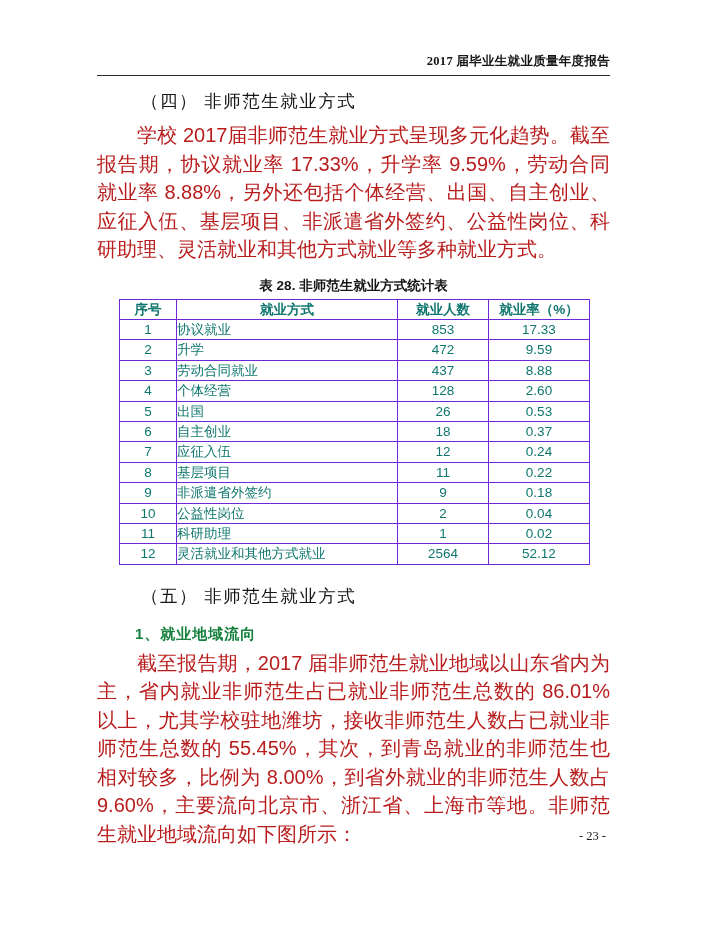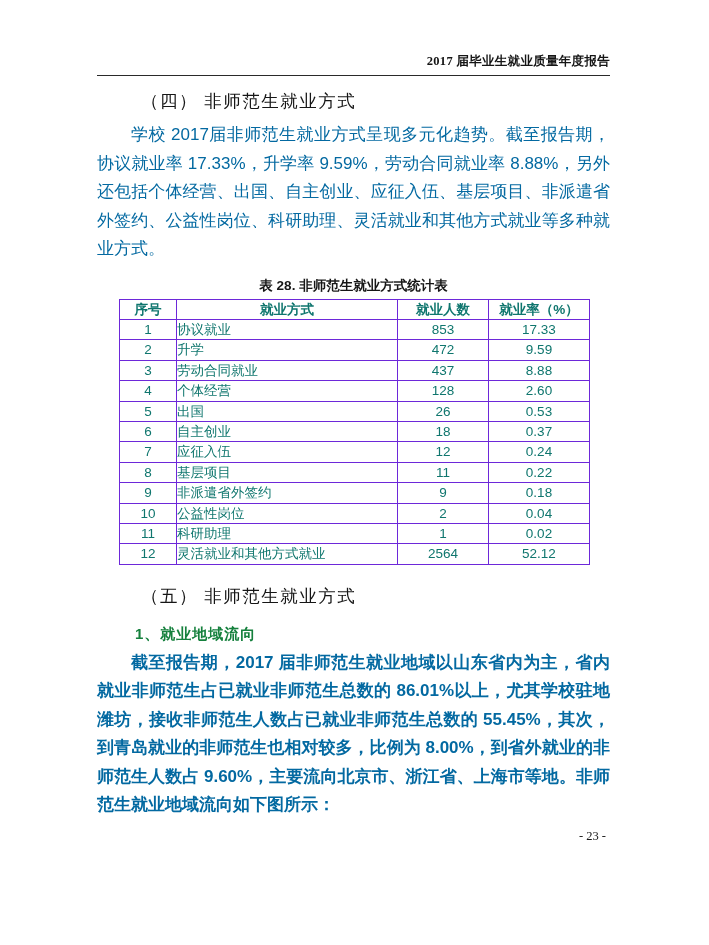--- a/index.html
+++ b/index.html
@@ -9,23 +9,23 @@
   .content{position:absolute;left:97px;top:0;width:513px;}
 
   .doc-header{padding-top:53px;padding-bottom:5px;border-bottom:1.6px solid #2a2a2a;
               text-align:right;font-family:"Liberation Serif",serif;font-weight:bold;
               font-size:12.5px;color:#151515;letter-spacing:0.3px;}
 
   .h-sec{font-size:17.5px;font-weight:400;letter-spacing:1.5px;margin:13px 0 0 44px;color:#161616;}
   .sec5{margin-top:19px;}
   .h-sub{font-size:15px;font-weight:700;letter-spacing:1px;margin:17px 0 0 38px;color:#15803d;}
 
-  .para{font-size:17px;font-weight:500;line-height:28.5px;text-align:justify;
-        text-indent:2em;margin:8px 0 0 0;color:#0369a1;}
-  .p2{margin-top:5px;font-weight:bold;}
+  .para{font-size:20px;font-weight:500;line-height:28.5px;text-align:justify;
+        text-indent:2em;margin:8px 0 0 0;color:#b91c1c;}
+  .p2{margin-top:5px;}
 
   .tbl-caption{text-align:center;font-size:13.5px;font-weight:700;margin-top:13px;color:#161616;}
 
   table.emp{border-collapse:collapse;margin:4px 0 0 22px;width:470px;
             border:1.5px solid #000;table-layout:fixed;}
   .emp th,.emp td{border:1px solid #6d28d9;text-align:center;font-size:13.5px;
                   padding:2px 4px;line-height:15.4px;height:15.4px;
                   overflow:hidden;white-space:nowrap;color:#0f766e;}
   .emp th{font-weight:700;}
   .emp td{font-weight:500;}

